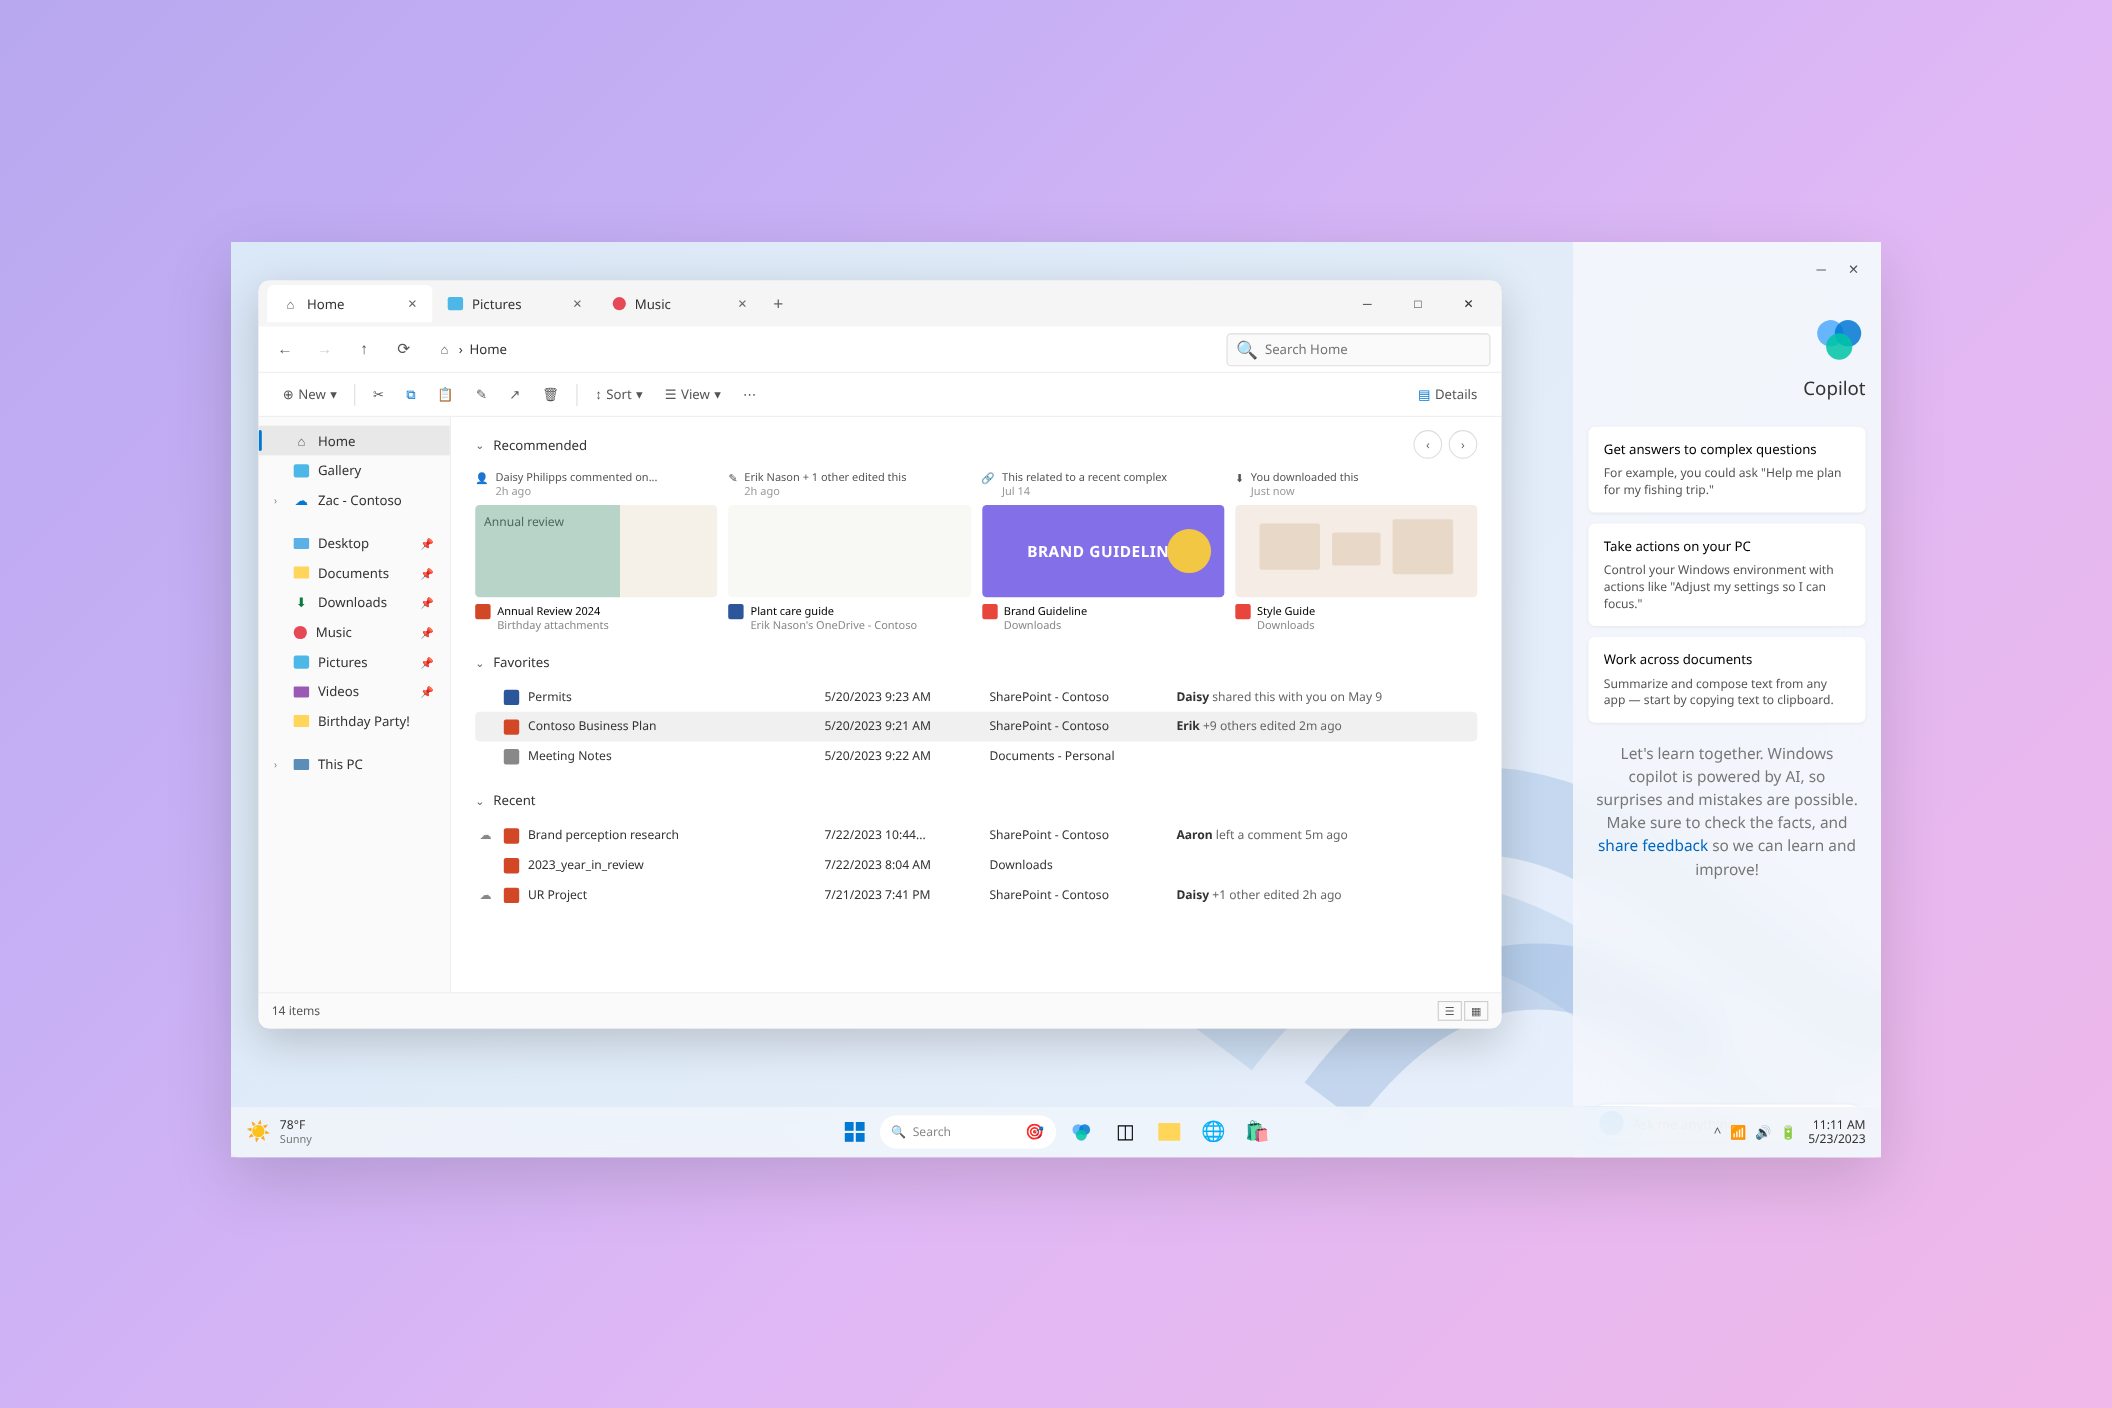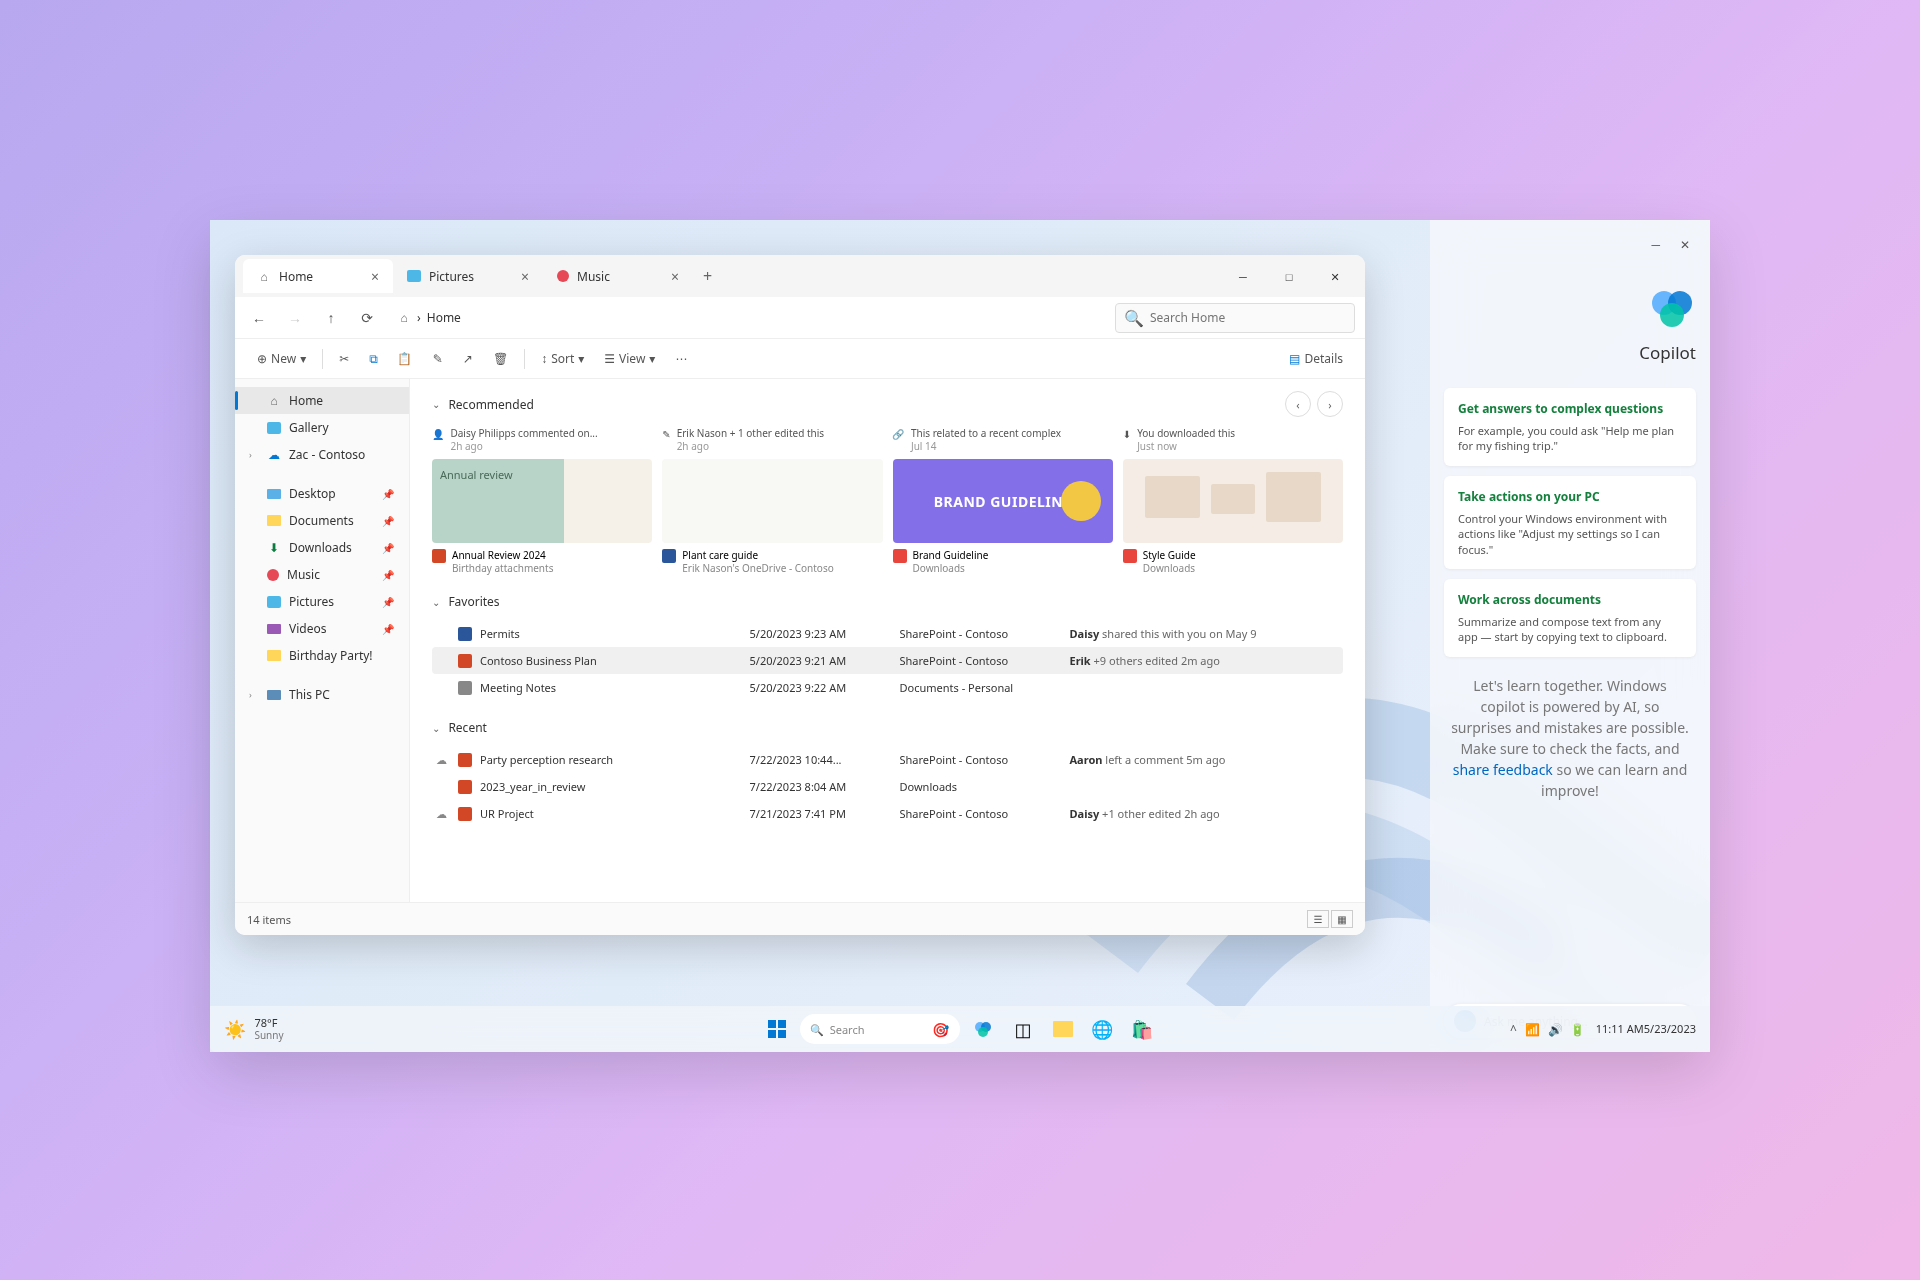--- a/index.html
+++ b/index.html
@@ -56,39 +56,39 @@
 .statusbar .spacer{flex:1}
 .view-toggle{display:flex;gap:2px}
 .view-toggle span{width:22px;height:18px;border:1px solid #ccc;display:flex;align-items:center;justify-content:center;font-size:10px}
 .copilot{position:absolute;top:0;right:0;width:280px;height:100%;background:rgba(245,247,252,.85);backdrop-filter:blur(20px);display:flex;flex-direction:column;padding:14px}
 .copilot-controls{display:flex;justify-content:flex-end;gap:8px;font-size:12px;color:#555}
 .copilot-controls span{cursor:pointer;padding:2px 6px}
 .copilot-logo{display:flex;flex-direction:column;align-items:flex-end;margin:28px 0 24px}
 .copilot-logo-icon{width:48px;height:48px;margin-bottom:10px}
 .copilot-title{font-size:17px;color:#333}
 .copilot-card{background:#fff;border-radius:6px;padding:12px 14px;margin-bottom:10px;box-shadow:0 1px 3px rgba(0,0,0,.06)}
-.copilot-card-title{font-size:12px;font-weight:700;color:#15803d;margin-bottom:6px}
+.copilot-card-title{font-size:12px;font-weight:400;color:#000000;margin-bottom:6px}
 .copilot-card-text{font-size:11px;color:#555;line-height:1.4}
 .copilot-footer{font-size:14px;color:#777;text-align:center;line-height:1.5;padding:8px 6px}
 .copilot-footer a{color:#0067c0;text-decoration:none}
 .copilot-input{margin-top:auto;display:flex;align-items:center;gap:8px;background:#fff;border-radius:20px;padding:6px 10px;box-shadow:0 1px 4px rgba(0,0,0,.1)}
 .copilot-input input{border:none;outline:none;flex:1;font-size:12px}
 .copilot-avatar{width:22px;height:22px;border-radius:50%;background:linear-gradient(135deg,#4facfe,#0078d4)}
 .taskbar{position:absolute;bottom:0;left:0;right:0;height:46px;background:rgba(240,244,250,.85);backdrop-filter:blur(20px);display:flex;align-items:center;padding:0 14px}
 .weather{display:flex;align-items:center;gap:8px;font-size:11px;color:#333}
 .weather-icon{font-size:18px}
 .weather-text{display:flex;flex-direction:column;line-height:1.1}
 .weather-text .sub{color:#777;font-size:10px}
 .taskbar-center{position:absolute;left:50%;transform:translateX(-50%);display:flex;align-items:center;gap:6px}
 .tb-icon{width:34px;height:34px;display:flex;align-items:center;justify-content:center;border-radius:4px;cursor:pointer;font-size:18px}
 .tb-search{width:160px;height:30px;background:#fff;border-radius:15px;display:flex;align-items:center;padding:0 10px;gap:6px;font-size:11px;color:#888}
 .tb-search .badge{margin-left:auto;font-size:14px}
 .systray{margin-left:auto;display:flex;align-items:center;gap:10px;font-size:11px;color:#333}
 .systray-icons{display:flex;gap:8px;font-size:12px;color:#555}
-.clock{display:flex;align-items:flex-end;line-height:1.2}
+.clock{display:flex;flex-direction:column;align-items:flex-end;line-height:1.2}
 .icon{width:14px;height:14px;display:inline-flex;align-items:center;justify-content:center;flex-shrink:0}
 .ic-home{color:#666}
 .ic-picture{width:14px;height:12px;background:#4db8e8;border-radius:2px}
 .ic-music{width:12px;height:12px;border-radius:50%;background:#e74856}
 .ic-cloud{color:#0078d4}
 .ic-folder{width:14px;height:11px;background:#ffd659;border-radius:1px}
 .ic-desktop{width:14px;height:10px;background:#5bb0e8;border-radius:1px}
 .ic-download{color:#0a7c3f}
 .ic-video{width:14px;height:10px;background:#9b59b6;border-radius:1px}
 .ic-pc{width:14px;height:10px;background:#5b8db8;border-radius:1px}
@@ -394,21 +394,21 @@
         </div>
 
         <div class="section">
           <div class="section-header">
               <span class="chev">⌄</span>
               <span>Recent</span>
             </div>
           <div class="file-row">
               <span style="color:#888">☁</span>
               <span class="icon ic-ppt"></span>
-              <span>Party perception research</span>
+              <span>Brand perception research</span>
               <span>7/22/2023 10:44...</span>
               <span>SharePoint - Contoso</span>
               <span class="col-activity"><b>Aaron</b><span> left a comment 5m ago</span></span>
             </div>
           <div class="file-row">
               <span></span>
               <span class="icon ic-ppt"></span>
               <span>2023_year_in_review</span>
               <span>7/22/2023 8:04 AM</span>
               <span>Downloads</span>

